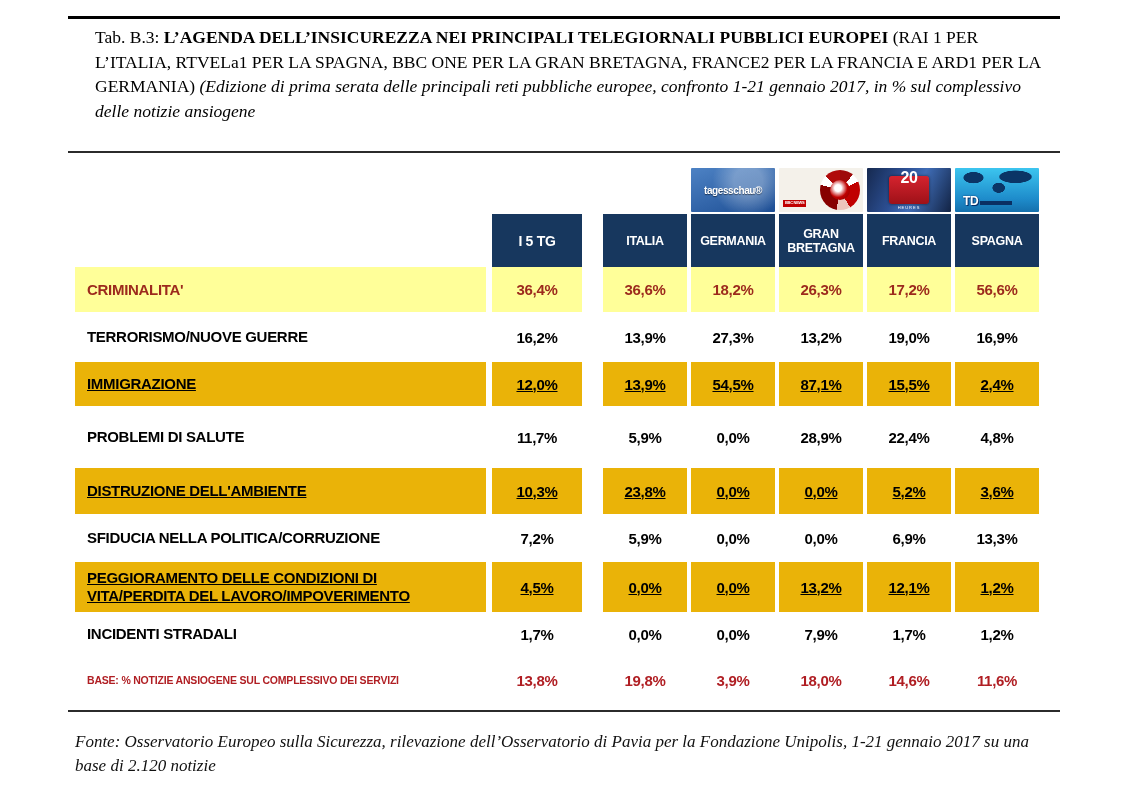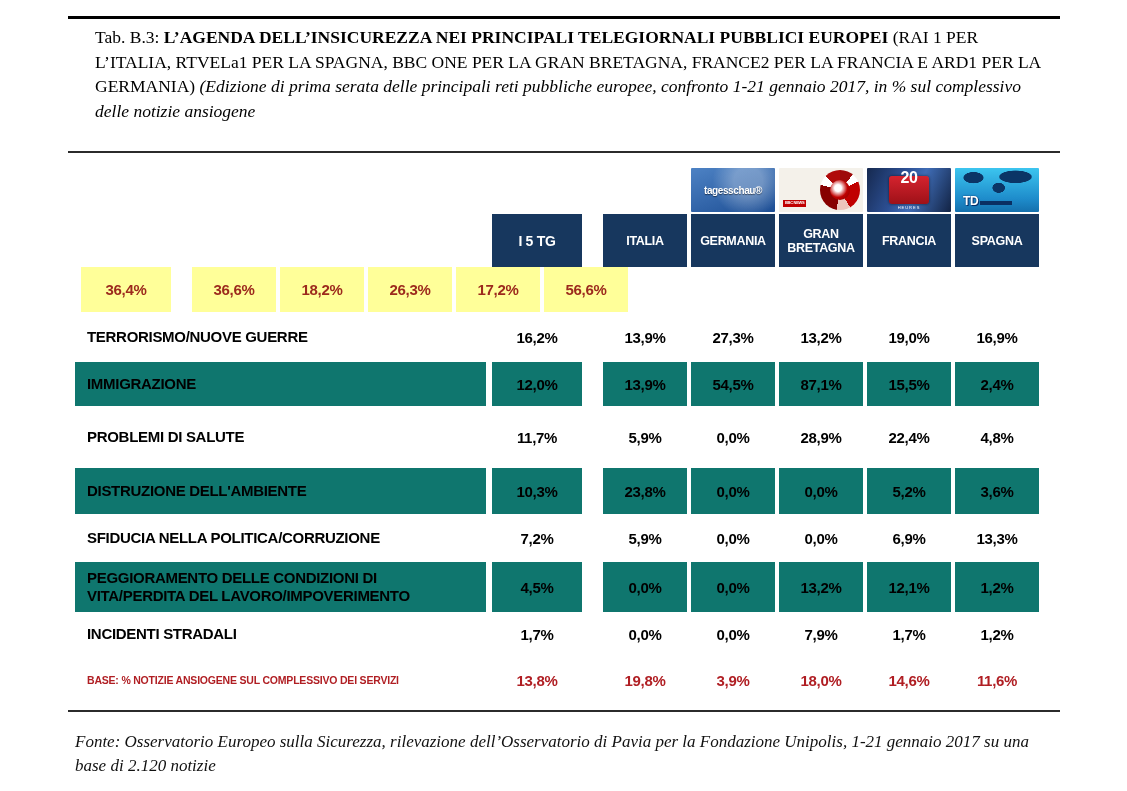--- a/index.html
+++ b/index.html
@@ -94,21 +94,21 @@
   .trow:nth-child(9){height:48px}
   .cell { display:flex; align-items:center; justify-content:center;
       font-weight:bold; font-size:15px; color:#000; }
   .cell.cat { width:411px; justify-content:flex-start; text-align:left;
       padding-left:12px; padding-right:8px; line-height:18px; }
   .cell.tot { width:90px; margin-left:6px; }
   .cell.val { width:84px; margin-left:4px; }
   .cell.val.first { margin-left:21px; }
 
   .trow.highlight .cell { background:#FFFF99; color:#9C2A1D; }
-  .trow.gray .cell { background:#0f766e; }
+  .trow.gray .cell { background:#eab308;text-decoration:underline; }
   .trow.white .cell { background:transparent; }
   .trow.base .cell { background:transparent; color:#B01E23; }
   .trow.base .cell.cat { font-size:10.5px; letter-spacing:-0.2px; }
 </style>
 </head>
 <body>
 
 <div class="page">
 
   <div class="rule-top"></div>
@@ -147,20 +147,21 @@
       <div class="hcell tot">I 5 TG</div>
       <div class="hcell val first">ITALIA</div>
       <div class="hcell val">GERMANIA</div>
       <div class="hcell val">GRAN BRETAGNA</div>
       <div class="hcell val">FRANCIA</div>
       <div class="hcell val">SPAGNA</div>
     </div>
 
     <div>
         <div class="trow highlight">
+          <div class="cell cat">CRIMINALITA'</div>
           <div class="cell tot">36,4%</div>
           <div class="cell val first">36,6%</div>
           <div class="cell val">18,2%</div>
           <div class="cell val">26,3%</div>
           <div class="cell val">17,2%</div>
           <div class="cell val">56,6%</div>
         </div>
         <div class="trow white">
           <div class="cell cat">TERRORISMO/NUOVE GUERRE</div>
           <div class="cell tot">16,2%</div>

